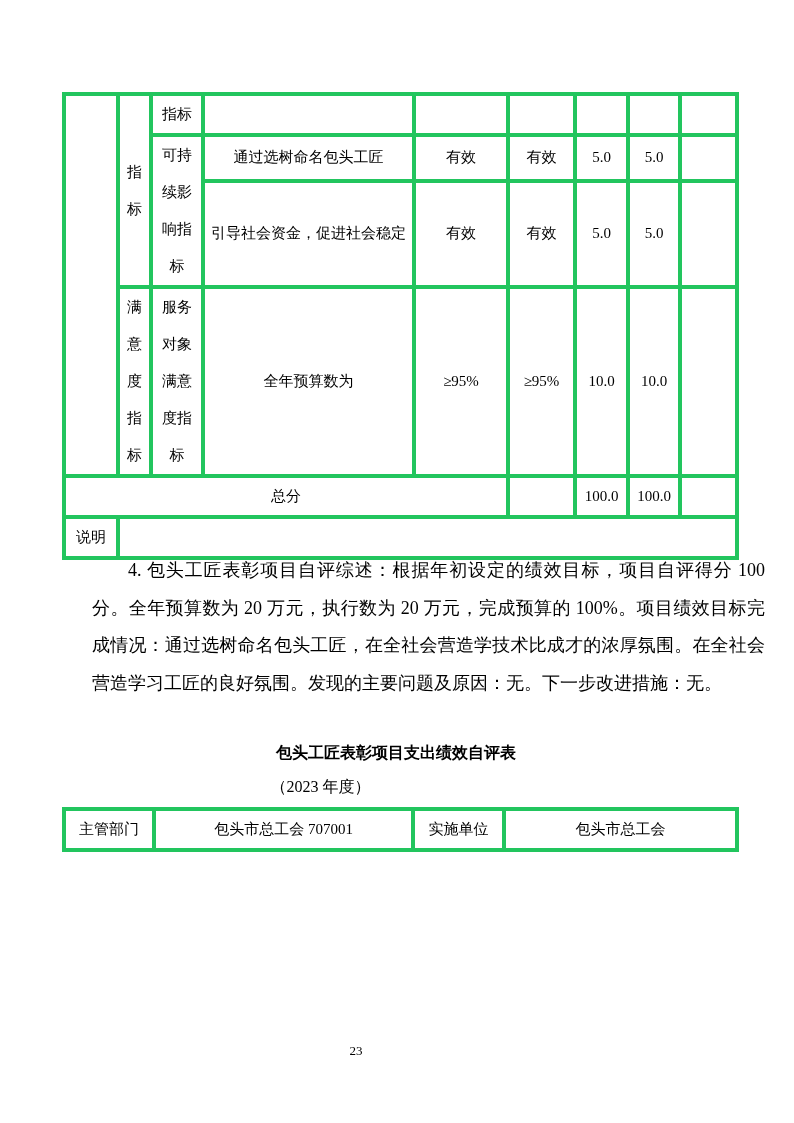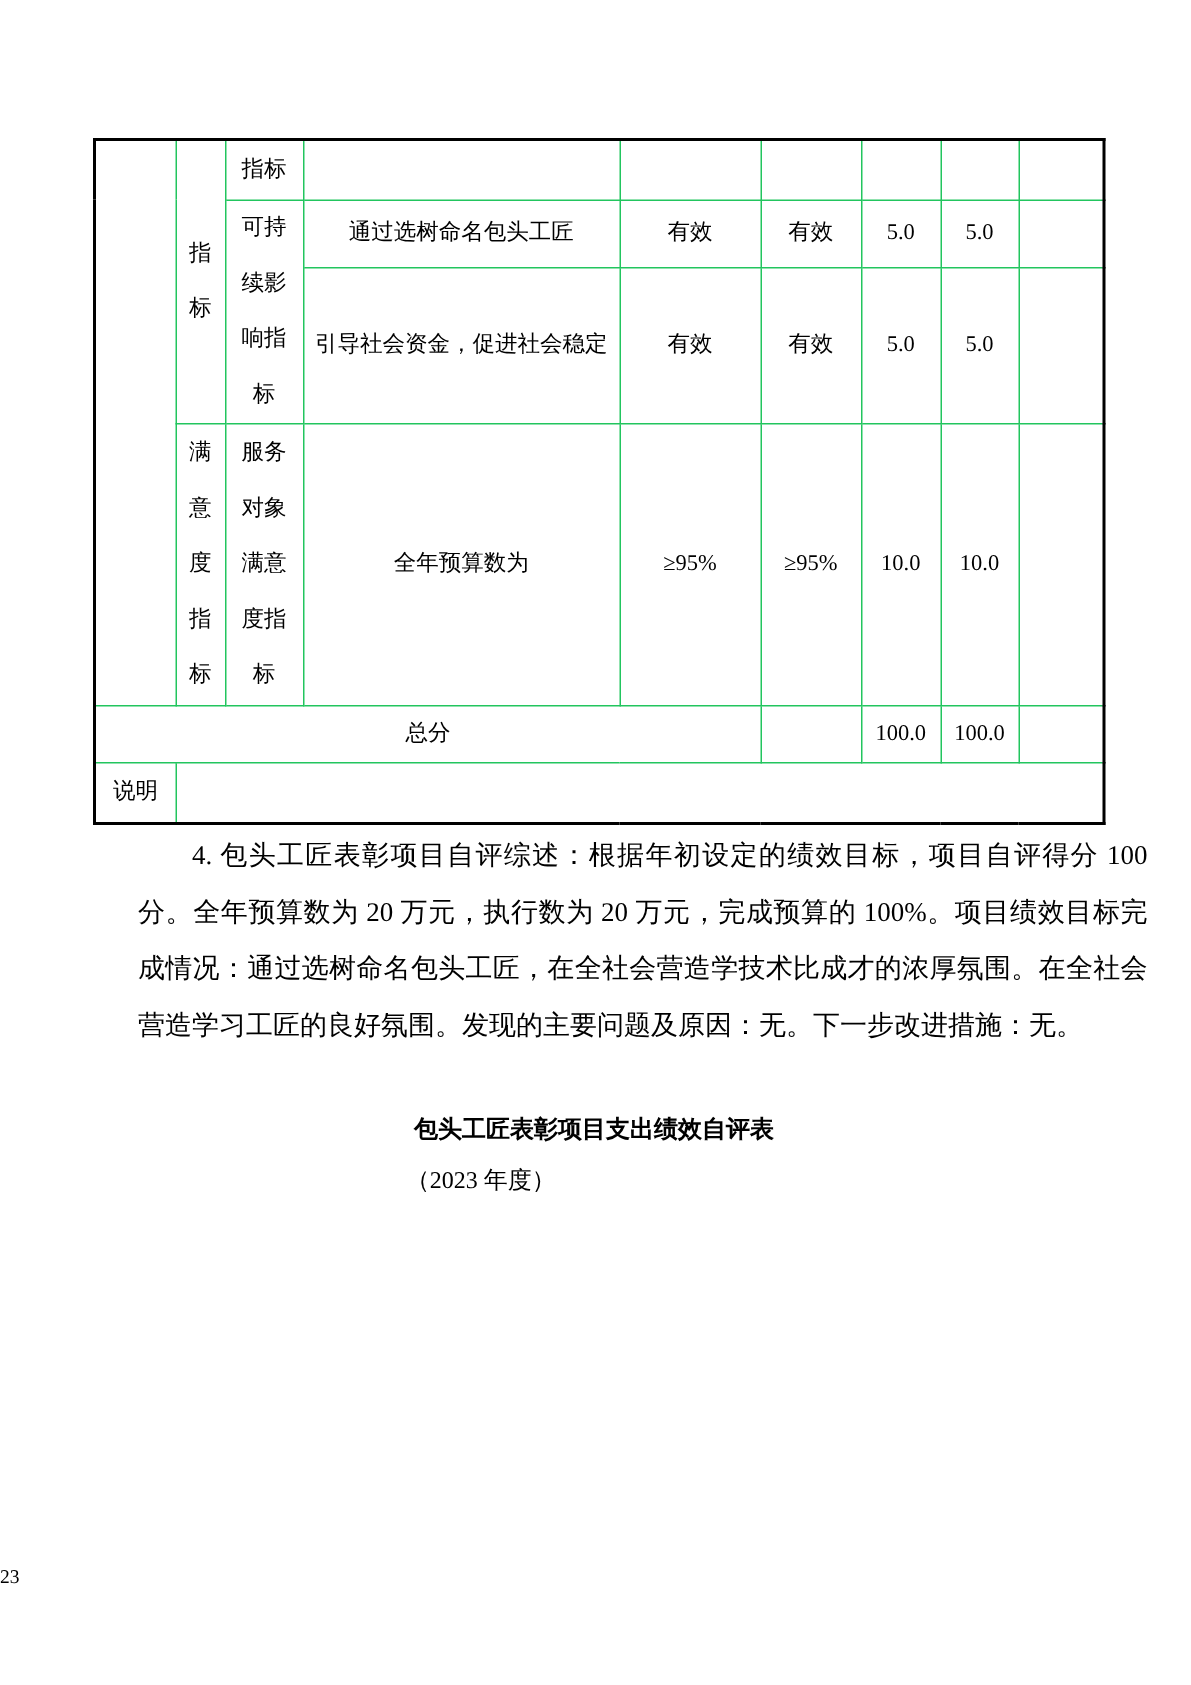--- a/index.html
+++ b/index.html
@@ -15,21 +15,21 @@
     width: 794px; height: 1123px;
     background: #fff; overflow: hidden;
   }
   table.doc-table {
     position: absolute;
     border-collapse: collapse;
     table-layout: fixed;
     border: 2px solid #000;
   }
   table.doc-table td {
-    border: 1px solid #22c55e;
+    border: 4px solid #22c55e;
     font-size: 15px;
     line-height: 37px;
     text-align: center;
     vertical-align: middle;
     padding: 0;
     white-space: pre-line;
     overflow: hidden;
     font-family: "Liberation Serif", "DejaVu Serif", serif;
   }
   #table1 { left: 62px; top: 92px; width: 675px; }
@@ -51,21 +51,21 @@
     font-size: 16px; font-weight: bold;
     font-family: "Liberation Sans", "DejaVu Sans", sans-serif;
   }
   .doc-subtitle {
     position: absolute; left: 0; top: 777px; width: 641px;
     text-align: center;
     font-size: 16px;
   }
   .page-number {
     position: absolute; left: 0; top: 1043px; width: 712px;
-    text-align: left;
+    text-align: center;
     font-size: 13px;
   }
 </style>
 </head>
 <body>
 
 <div class="page">
 
   <table class="doc-table" id="table1">
     <colgroup>
@@ -153,18 +153,24 @@
     <colgroup>
       <col style="width:90px">
         <col style="width:145px">
         <col style="width:114px">
       <col style="width:91px">
         <col style="width:67px">
         <col style="width:107px">
       <col style="width:59px">
     </colgroup>
     <tbody>
+    <tr style="height:35px">
+      <td>主管部门</td>
+      <td colspan="2" class="left-cell">包头市总工会 707001</td>
+      <td>实施单位</td>
+      <td colspan="3">包头市总工会</td>
+    </tr>
   </tbody>
     </table>
 
   <div class="page-number">23</div>
 
 </div>
 
 </body></html>

